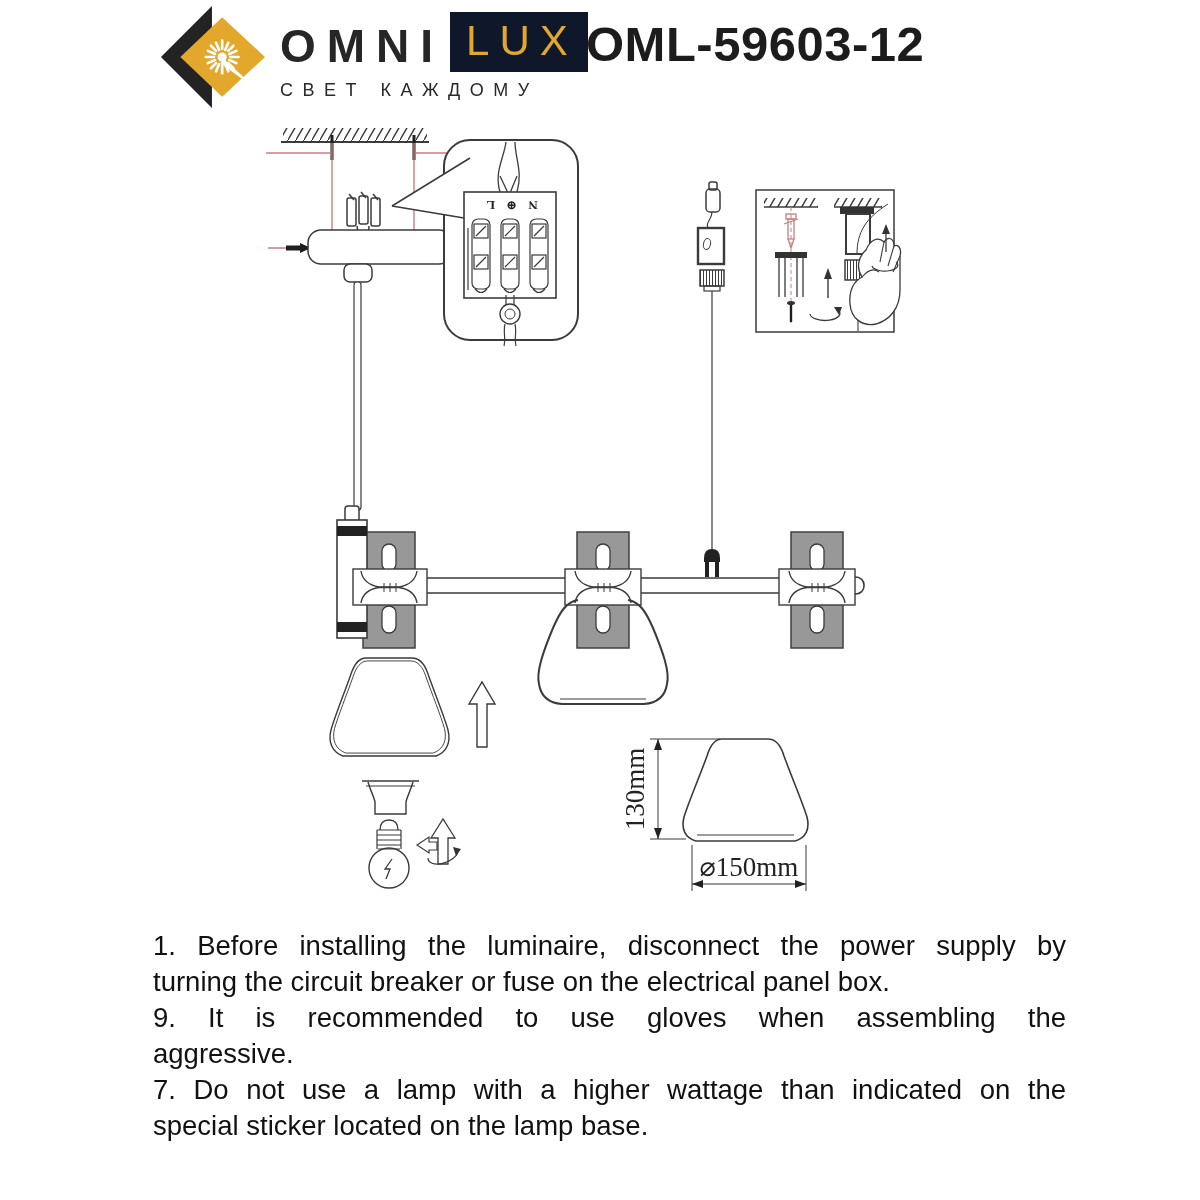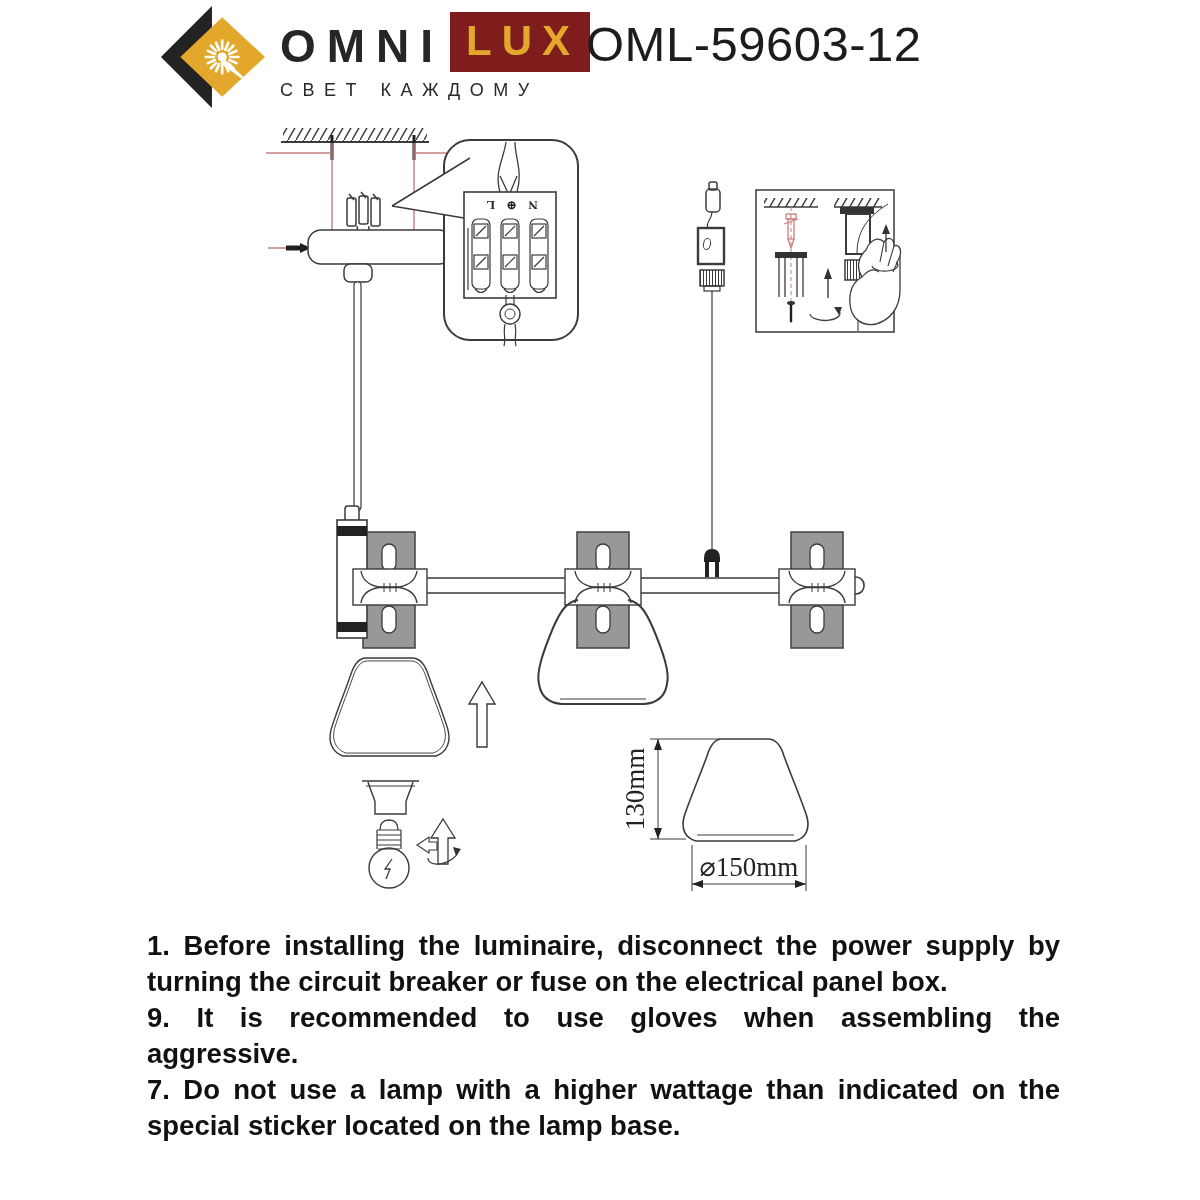--- a/index.html
+++ b/index.html
@@ -10,38 +10,38 @@
   
   .logo{position:absolute;left:158px;top:6px;display:flex;align-items:flex-start;}
   .logo-icon{width:112px;height:102px;flex:0 0 auto;}
   .logo-text{margin-left:10px;margin-top:6px;}
   .logo-row{display:flex;align-items:center;}
   .brand-part1{
     font-size:46px;font-weight:700;letter-spacing:11px;color:#262626;line-height:1;
     padding-top:8px;
   }
   .lux-badge{
-    background:#7f1d1d;color:#e3a82b;font-size:42px;font-weight:700;
+    background:#0f172a;color:#e3a82b;font-size:42px;font-weight:400;
     letter-spacing:10px;line-height:1;padding:8px 10px 10px 16px;margin-left:6px;
   }
   .tagline{
     margin-top:8px;font-size:18px;font-weight:400;letter-spacing:9.5px;
     color:#2a2a2a;white-space:nowrap;
   }
   
   .model-number{
-    position:absolute;left:586px;top:16px;font-size:49px;font-weight:400;
+    position:absolute;left:586px;top:16px;font-size:49px;font-weight:700;
     color:#1c1c1c;letter-spacing:0.5px;white-space:nowrap;
   }
   
   .diagram{position:absolute;left:0;top:0;width:1200px;height:1200px;}
   .dim-text{font-family:"Liberation Serif","DejaVu Serif","DejaVu Sans",serif;font-size:27px;fill:#222;}
   .term-text{font-family:"Liberation Serif","DejaVu Serif","DejaVu Sans",serif;font-size:13px;font-weight:700;fill:#222;letter-spacing:4px;}
   
-  .instructions{position:absolute;left:147px;top:928px;width:913px;font-weight:bold;}
+  .instructions{position:absolute;left:153px;top:928px;width:913px;}
   .instr-line{
     font-size:27.5px;line-height:36px;color:#111;text-align:justify;
   }
   .instr-line.stretch{text-align-last:justify;}
 </style>
 </head>
 <body>
 
 <div class="logo">
   <svg class="logo-icon" viewBox="0 0 108 100">

